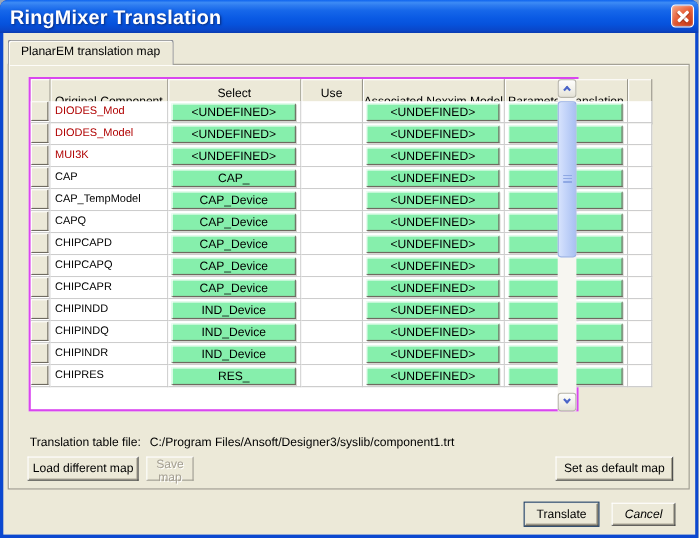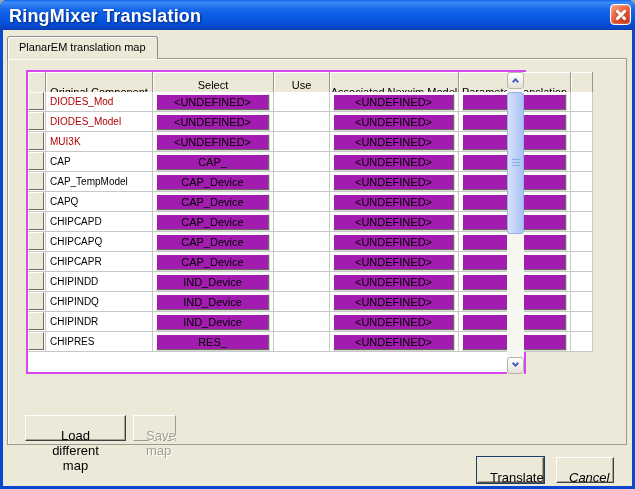--- a/index.html
+++ b/index.html
@@ -54,21 +54,21 @@
     overflow:hidden;}
   .cell{background:#fff;border-right:1px solid #c8c8c8;border-bottom:1px solid #c8c8c8;
     overflow:hidden;}
   .rowhdr{background:#fff;padding:0;}
   .rowbtn{width:16px;height:18px;background:#ECE9D8;border:1px solid;
     border-color:#fff #6e6a60 #6e6a60 #fff;cursor:pointer;}
   .namecell{font-size:10px;line-height:19px;padding-left:4px;color:#000;
     white-space:nowrap;}
   .namecell .missing{color:#B00000;}
   .cellbtn{display:block;width:calc(100% - 7px);height:16px;margin:2px 3px 0 3px;
-    background:#a21caf;border:1px solid;border-color:#fff #6e6a60 #6e6a60 #fff;
+    background:#86efac;border:1px solid;border-color:#fff #6e6a60 #6e6a60 #fff;
     box-shadow:1px 1px 0 rgba(132,132,120,.35);
     font-size:11px;line-height:13px;text-align:center;color:#000;padding:0;
     cursor:pointer;white-space:nowrap;overflow:hidden;}
 
   
   .vscroll{position:absolute;right:0;top:0;width:17px;height:302px;
     background:#F7F6F1;}
   .sbtn{position:absolute;left:0;width:17px;height:17px;border:1px solid #b7b5aa;
     border-radius:3px;background:linear-gradient(to bottom,#FEFEFD,#F0EFE8 60%,#E4E2D6);
     cursor:pointer;}
@@ -86,21 +86,21 @@
     background:repeating-linear-gradient(to bottom,#8FA8E4 0,#8FA8E4 1px,
       transparent 1px,transparent 3px);}
 
   
   .filetext{position:absolute;left:19px;top:337px;font-size:11px;color:#000;
     white-space:nowrap;}
   .filetext .lbl{margin-right:8px;}
 
   .btn{position:absolute;height:22px;background:#ECE9D8;border:1px solid;
     border-color:#fff #404040 #404040 #fff;box-shadow:inset -1px -1px 0 #a9a594;
-    font-size:13px;color:#000;text-align:center;padding:12px;cursor:pointer;}
+    font-size:11px;color:#000;text-align:center;padding:0;cursor:pointer;}
   .btn.disabled{color:#a49f92;text-shadow:1px 1px 0 #fff;
     border-color:#fff #9d9a90 #9d9a90 #fff;box-shadow:none;cursor:default;}
   .btn.default{outline:1px solid #1e3f67;border-color:#e8e6da #565246 #565246 #e8e6da;}
 
   .load-btn{left:17px;top:356px;width:101px;}
   .save-btn{left:125px;top:356px;width:43px;}
   .default-btn{left:497px;top:356px;width:107px;}
   .translate-btn{left:474px;top:427px;width:67px;height:21px;}
   .cancel-btn{left:553px;top:427px;width:58px;height:21px;font-style:italic;}
 </style>
@@ -403,22 +403,26 @@
           </div>
           <div class="sthumb">
             <span class="sgrip"></span>
           </div>
           <div class="sbtn down">
             <span class="chev"></span>
           </div>
         </div>
       </div>
 
+      <div class="filetext">
+        <span class="lbl">Translation table file:</span><span>C:/Program Files/Ansoft/Designer3/syslib/component1.trt</span>
+      </div>
 
       <button class="btn load-btn">Load different map</button>
       <button class="btn save-btn disabled">Save map</button>
+      <button class="btn default-btn">Set as default map</button>
     </div>
 
     <button class="btn default translate-btn">Translate</button>
     <button class="btn cancel-btn">Cancel</button>
 
   </div>
 </div>
 
 </body></html>

